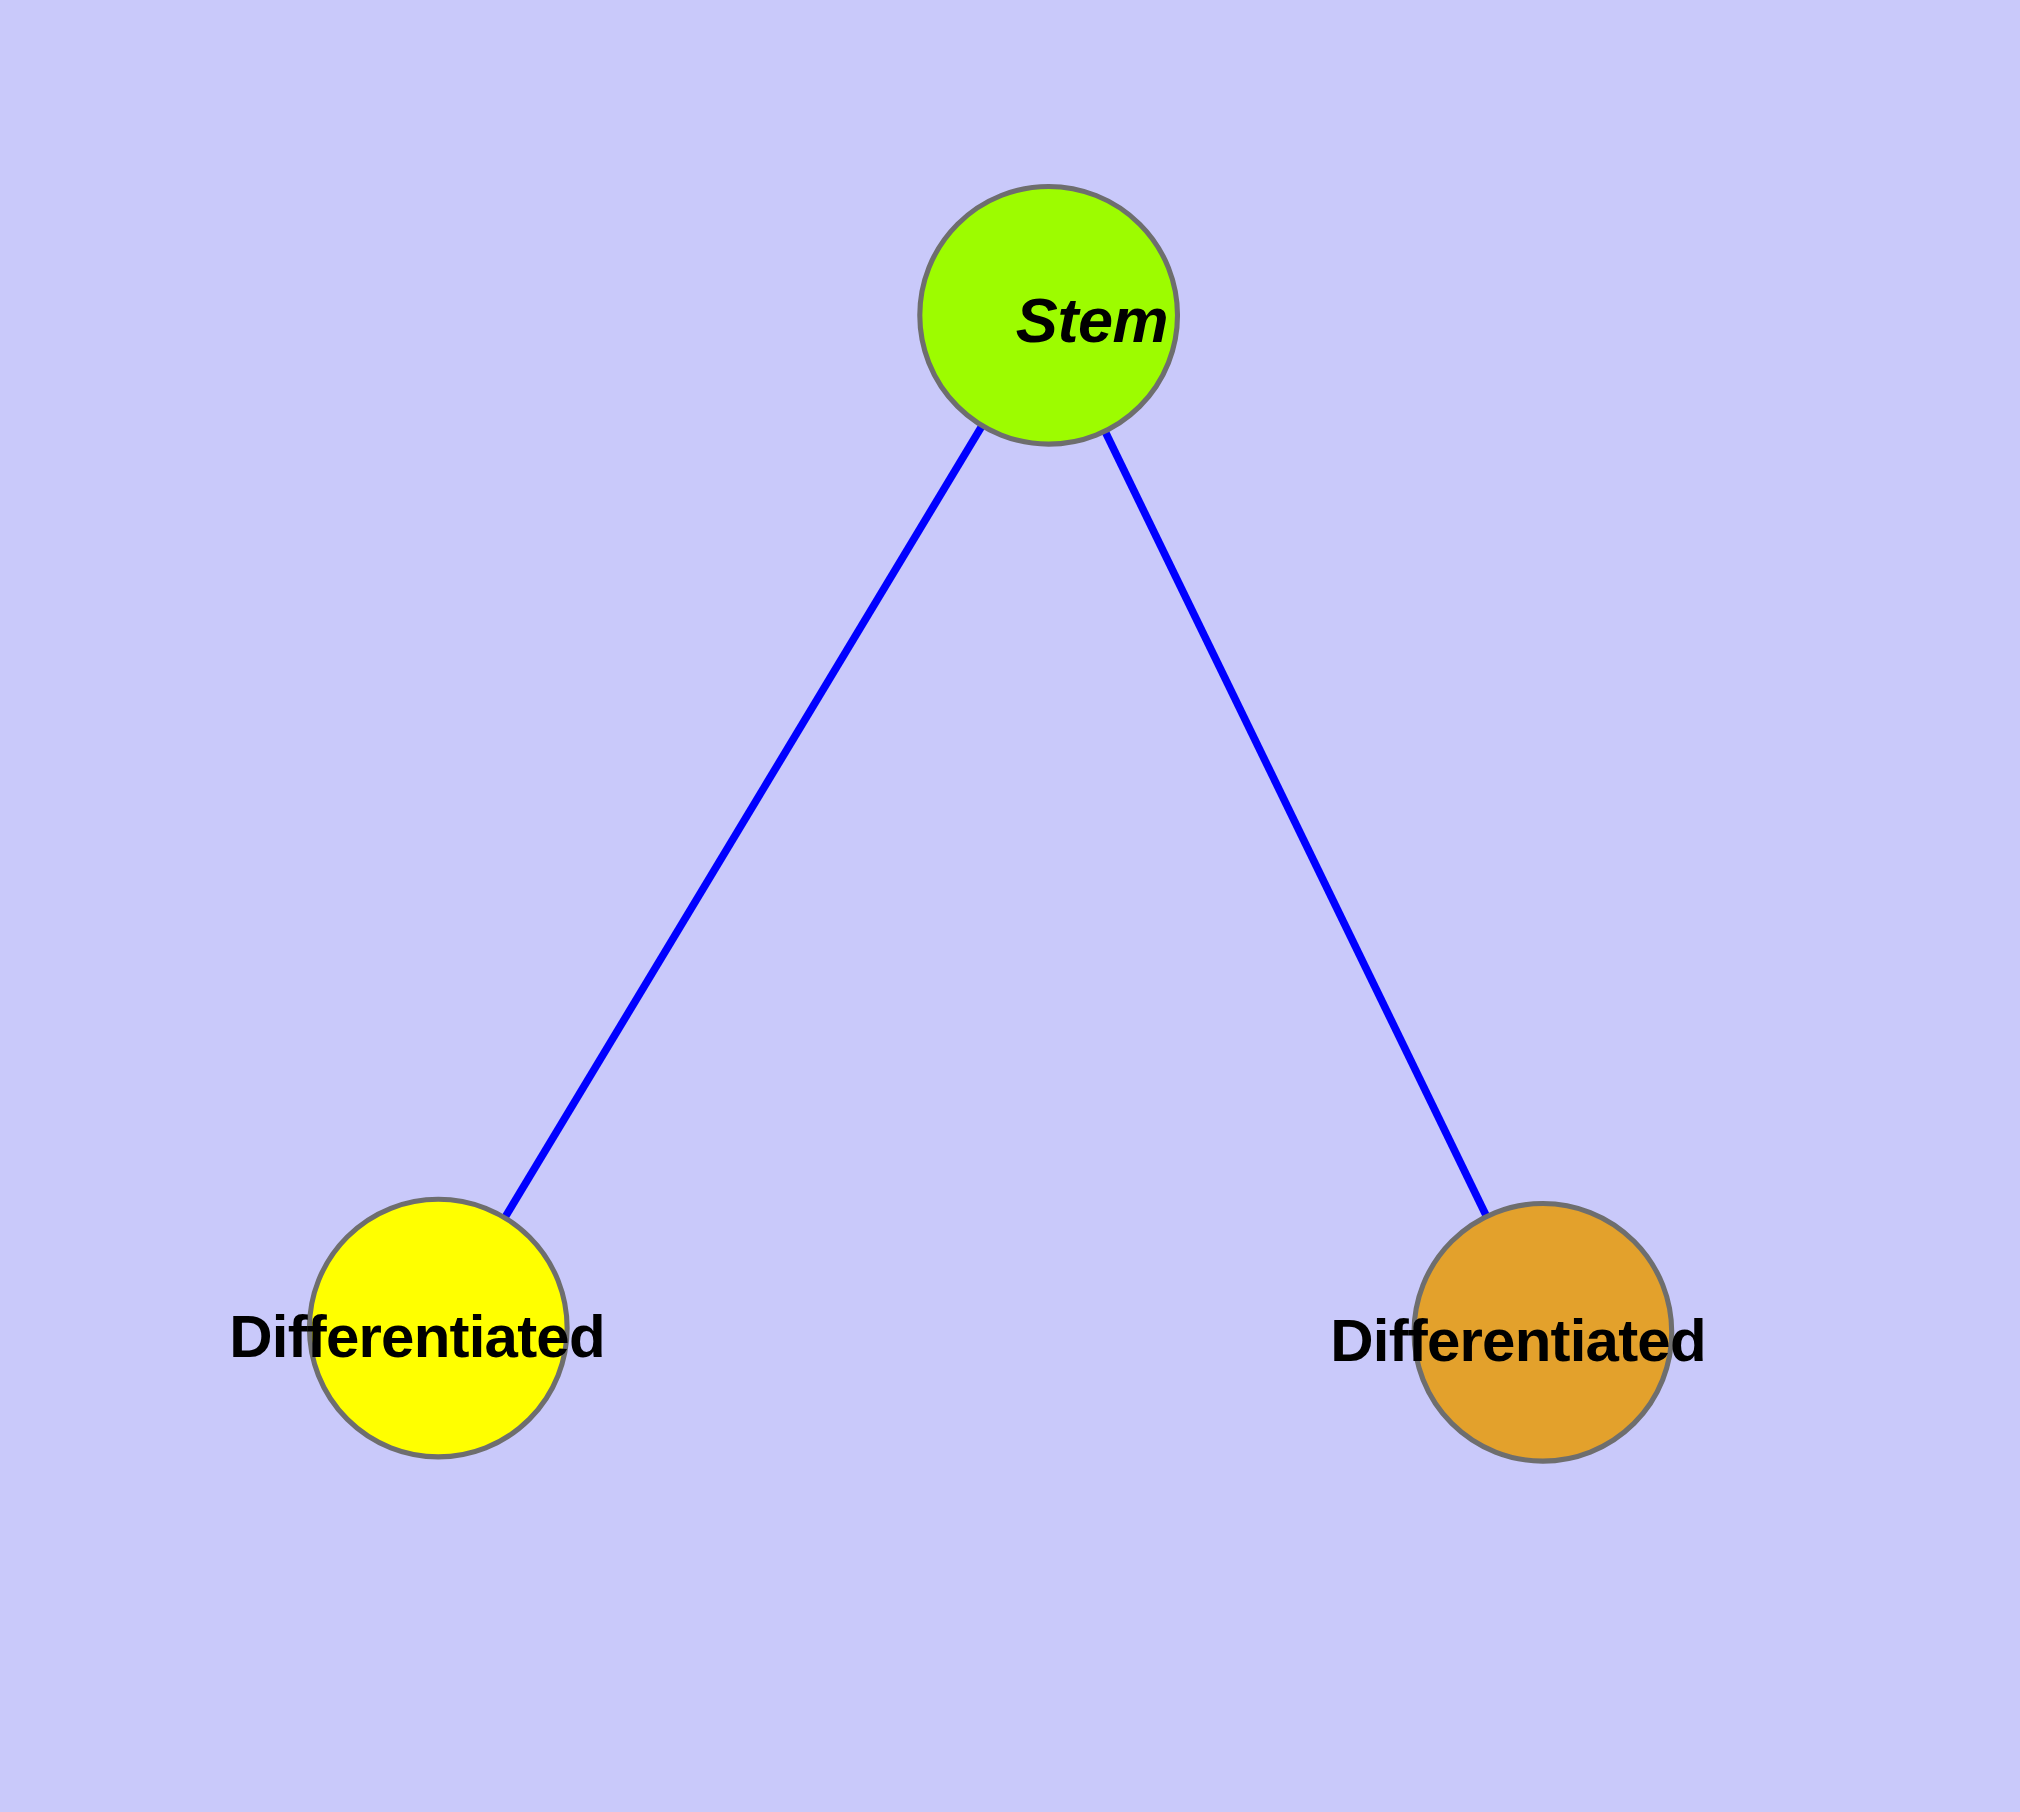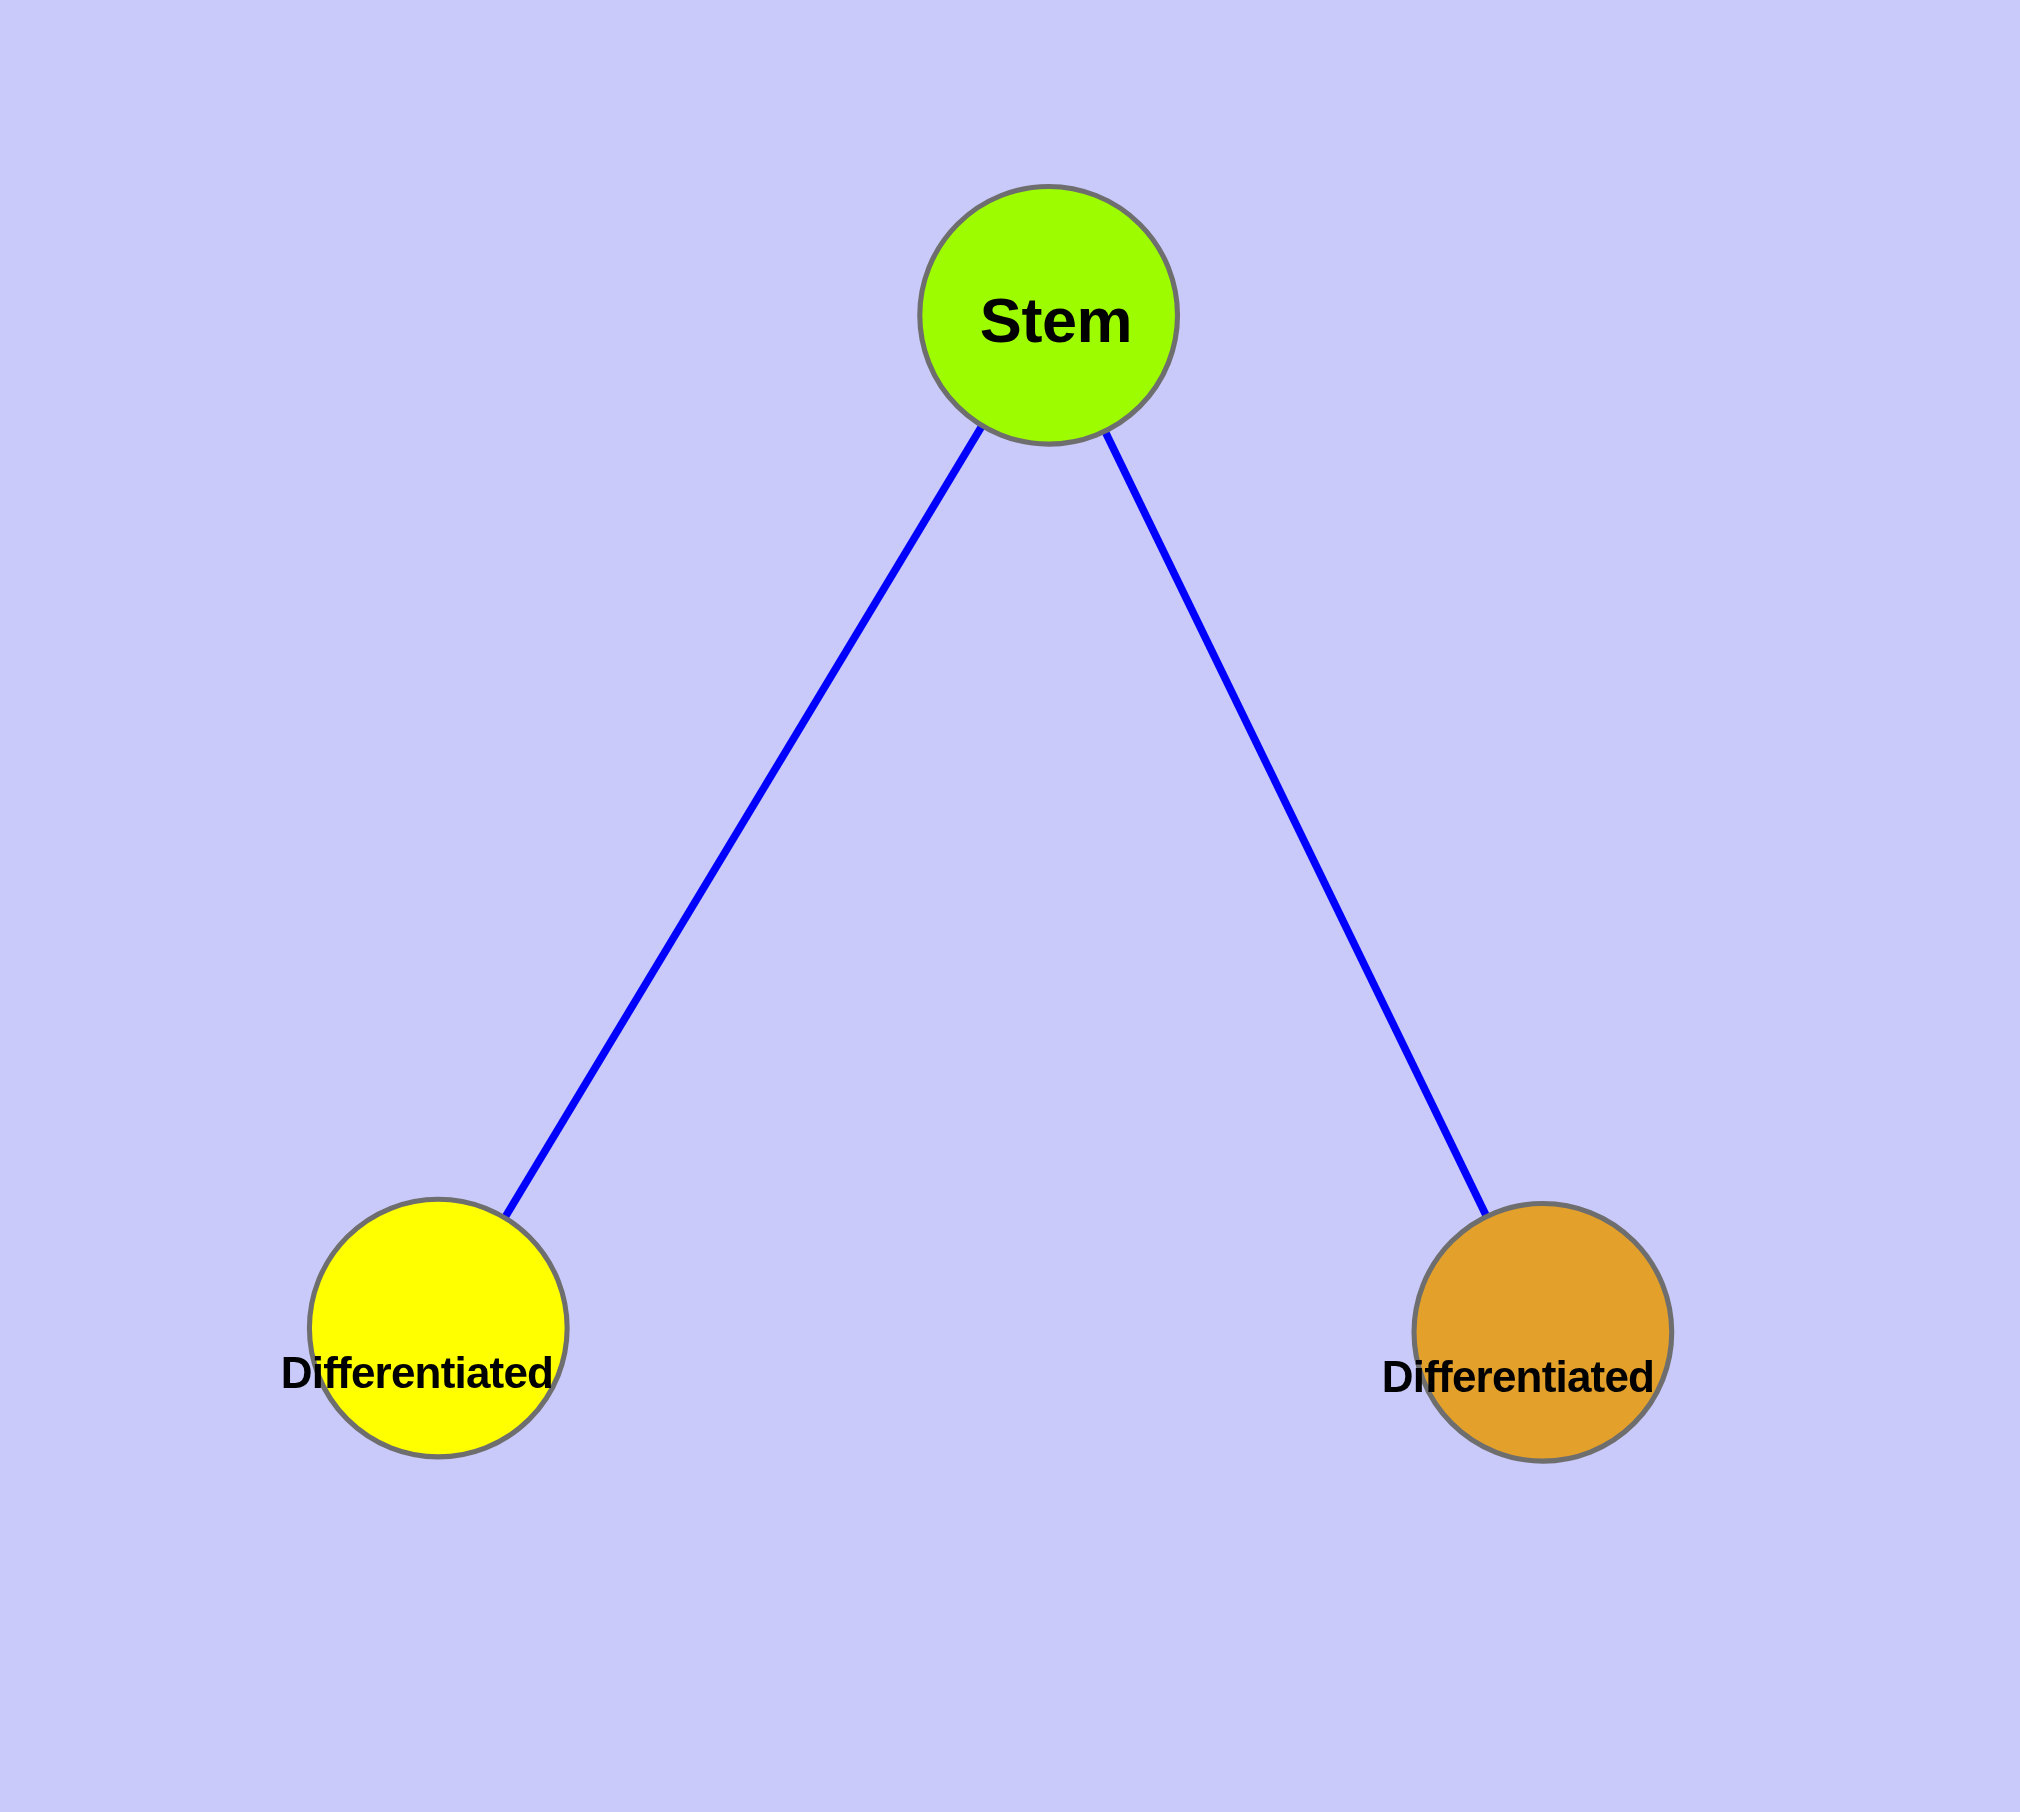--- a/index.html
+++ b/index.html
@@ -36,23 +36,22 @@
     line-height: 1.02;
     white-space: pre;
     pointer-events: none;
     transform: translate(-50%, -50%);
   }
   .label-root {
     font-size: 63px;
     letter-spacing: -0.4px;
   }
   .label-leaf {
-    font-size: 44px;
+    font-size: 60px;
     letter-spacing: -0.8px;
-    margin-top: 36px;
   }
 </style>
 </head>
 <body>
 
 <div id="canvas" style="width: 2021px; height: 1812px;">
 
   <div id="bg-rect" style="background: rgb(201, 201, 250);"></div>
 
   <svg id="graph-svg" viewBox="0 0 2384 2138" preserveAspectRatio="none" style="width: 2021px; height: 1812px;">
@@ -61,19 +60,19 @@
         <line x1="1237" y1="372" x2="1820" y2="1572" stroke="#0000ff" stroke-width="9" stroke-linecap="butt"></line>
       </g>
     <g id="node-layer">
         <circle cx="1237" cy="372" r="152" fill="#9dfc00" stroke="#6e6e6e" stroke-width="6"></circle>
         <circle cx="517" cy="1567" r="152" fill="#ffff00" stroke="#6e6e6e" stroke-width="6"></circle>
         <circle cx="1820" cy="1572" r="152" fill="#e3a12c" stroke="#6e6e6e" stroke-width="6"></circle>
       </g>
   </svg>
 
   <div id="label-layer">
-      <div class="node-label label-root" style="left: 1056px; top: 320px; color: rgb(0, 0, 0);"><div>Stem</div></div>
+      <div class="node-label label-root" style="left: 1092px; top: 320px; color: rgb(0, 0, 0); font-style: italic;"><div>Stem</div></div>
       <div class="node-label label-leaf" style="left: 417px; top: 1337px; color: rgb(0, 0, 0);"><div>Differentiated</div></div>
       <div class="node-label label-leaf" style="left: 1518px; top: 1341px; color: rgb(0, 0, 0);"><div>Differentiated</div></div>
     </div>
 
 </div>
 
 
 </body></html>

